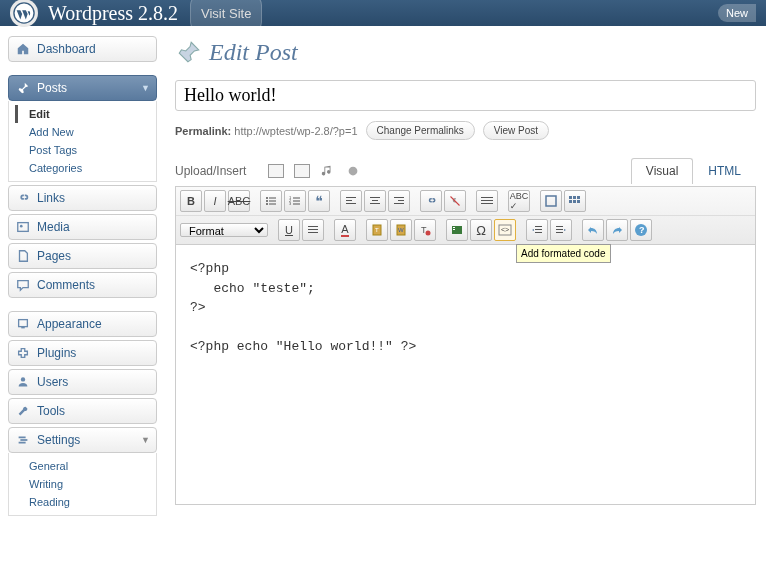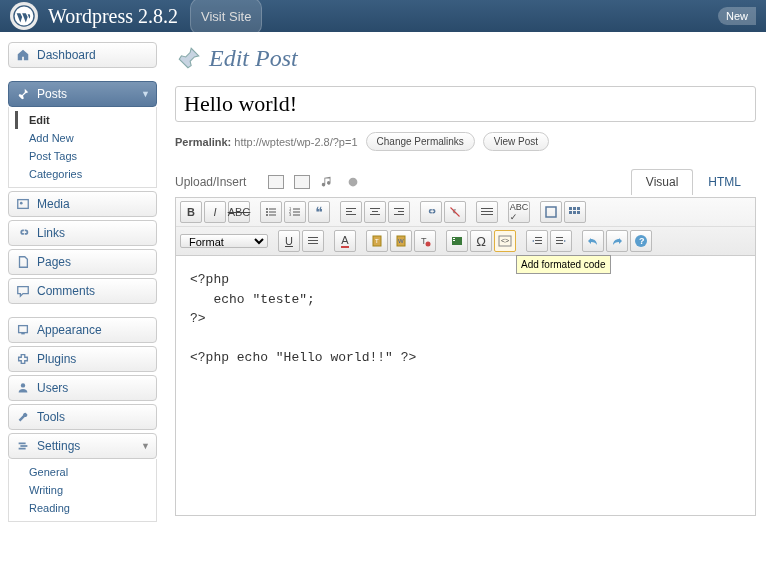--- a/index.html
+++ b/index.html
@@ -1,18 +1,18 @@
 <!DOCTYPE html>
 <html><head>
   <meta charset="utf-8">
   <style>
     * { margin: 0; padding: 0; box-sizing: border-box; }
     body { font-family: Georgia, "Times New Roman", serif; font-size: 13px; background: #fff; color: #333; }
     
-    .header { background: linear-gradient(to bottom, #3a5d7f, #2a4a6a); height: 32px; display: flex; align-items: center; padding: 0 10px; color: #fff; }
+    .header { background: linear-gradient(to bottom, #3a5d7f, #2a4a6a); height: 26px; display: flex; align-items: center; padding: 0 10px; color: #fff; }
     .wp-logo { width: 28px; height: 28px; border-radius: 50%; background: radial-gradient(circle, #fff 0%, #ddd 100%); display: flex; align-items: center; justify-content: center; margin-right: 10px; color: #3a5d7f; font-weight: bold; font-size: 18px; }
     .site-title { font-size: 20px; font-weight: normal; font-family: Georgia, serif; margin-right: 12px; }
     .visit-site { background: rgba(255,255,255,0.15); border: 1px solid rgba(255,255,255,0.2); border-radius: 10px; padding: 10px 10px; font-size: 13px; color: #ddd; cursor: pointer; font-family: "Lucida Grande", Verdana, sans-serif; }
     .header-right { margin-left: auto; }
     .new-btn { background: rgba(255,255,255,0.25); border-radius: 10px 0 0 10px; padding: 3px 8px; color: #fff; font-size: 11px; font-family: "Lucida Grande", Verdana, sans-serif; }
     
     .container { display: flex; }
     .sidebar { width: 165px; padding: 10px 8px; font-family: "Lucida Grande", Verdana, sans-serif; font-size: 12px; }
     .menu-item { display: flex; align-items: center; background: linear-gradient(to bottom, #fff, #eee); border: 1px solid #ccc; border-radius: 4px; padding: 4px 6px; margin-bottom: 3px; color: #2e5d8a; cursor: pointer; }
     .menu-item.active { background: linear-gradient(to bottom, #7a96b5, #5a7a9e); color: #fff; border-color: #4a6a8e; }
@@ -22,21 +22,21 @@
     .submenu { background: #fff; border-left: 1px solid #ddd; border-right: 1px solid #ddd; border-bottom: 1px solid #ddd; margin-top: -3px; margin-bottom: 3px; padding: 4px 6px; }
     .submenu-item { padding: 3px 14px; color: #2e5d8a; cursor: pointer; font-size: 11px; }
     .submenu-item.current { color: #333; font-weight: bold; border-left: 3px solid #555; padding-left: 11px; }
     .menu-gap { height: 10px; }
     
     .main { flex: 1; padding: 12px 10px 0 10px; }
     .page-heading { display: flex; align-items: center; margin-bottom: 14px; }
     .pushpin-icon { width: 28px; height: 28px; margin-right: 6px; display: flex; align-items: center; justify-content: center; }
     .page-title { font-family: Georgia, serif; font-style: italic; font-size: 24px; color: #5a7a9e; font-weight: normal; }
     
-    .title-input { width: 100%; font-size: 22px; font-family: Georgia, serif; padding: 4px 8px; border: 1px solid #ccc; border-radius: 3px; margin-bottom: 10px; }
+    .title-input { width: 100%; font-size: 18px; font-family: Georgia, serif; padding: 4px 8px; border: 1px solid #ccc; border-radius: 3px; margin-bottom: 10px; }
     
     .permalink-row { font-family: "Lucida Grande", Verdana, sans-serif; font-size: 11px; color: #777; margin-bottom: 18px; display: flex; align-items: center; gap: 8px; }
     .permalink-row strong { color: #555; }
     .permalink-btn { background: linear-gradient(to bottom, #fff, #eee); border: 1px solid #ccc; border-radius: 10px; padding: 3px 10px; font-size: 10px; color: #444; cursor: pointer; font-family: "Lucida Grande", Verdana, sans-serif; }
     
     .upload-row { display: flex; align-items: center; font-family: "Lucida Grande", Verdana, sans-serif; font-size: 12px; color: #666; margin-bottom: 2px; }
     .upload-label { margin-right: 22px; }
     .upload-icons { display: flex; gap: 10px; }
     .upload-icon { width: 16px; height: 14px; border: 1px solid #999; background: #f5f5f5; cursor: pointer; }
     .tabs { margin-left: auto; display: flex; }
@@ -96,33 +96,33 @@
     </div>
     <div class="submenu">
       <div class="submenu-item current">Edit</div>
       <div class="submenu-item">Add New</div>
       <div class="submenu-item">Post Tags</div>
       <div class="submenu-item">Categories</div>
     </div>
     <div class="menu-item">
       <span class="icon">
           <svg width="14" height="14" viewBox="0 0 16 16">
+            <path d="M5 7a3 3 0 013-3h1v2H8a1 1 0 000 2h1v2H8a3 3 0 01-3-3zm6-3a3 3 0 010 6h-1V8h1a1 1 0 000-2h-1V4z" fill="#6a8aae"></path>
+          </svg>
+        </span>
+      <span>Links</span>
+    </div>
+    <div class="menu-item">
+      <span class="icon">
+          <svg width="14" height="14" viewBox="0 0 16 16">
             <rect x="2" y="3" width="12" height="10" fill="none" stroke="#6a8aae" stroke-width="1.5"></rect>
             <circle cx="6" cy="7" r="1.5" fill="#6a8aae"></circle>
           </svg>
         </span>
       <span>Media</span>
-    </div>
-    <div class="menu-item">
-      <span class="icon">
-          <svg width="14" height="14" viewBox="0 0 16 16">
-            <path d="M5 7a3 3 0 013-3h1v2H8a1 1 0 000 2h1v2H8a3 3 0 01-3-3zm6-3a3 3 0 010 6h-1V8h1a1 1 0 000-2h-1V4z" fill="#6a8aae"></path>
-          </svg>
-        </span>
-      <span>Links</span>
     </div>
     <div class="menu-item">
       <span class="icon">
           <svg width="14" height="14" viewBox="0 0 16 16">
             <path d="M4 2h6l3 3v9H4z" fill="none" stroke="#6a8aae" stroke-width="1.5"></path>
           </svg>
         </span>
       <span>Pages</span>
     </div>
     <div class="menu-item">

